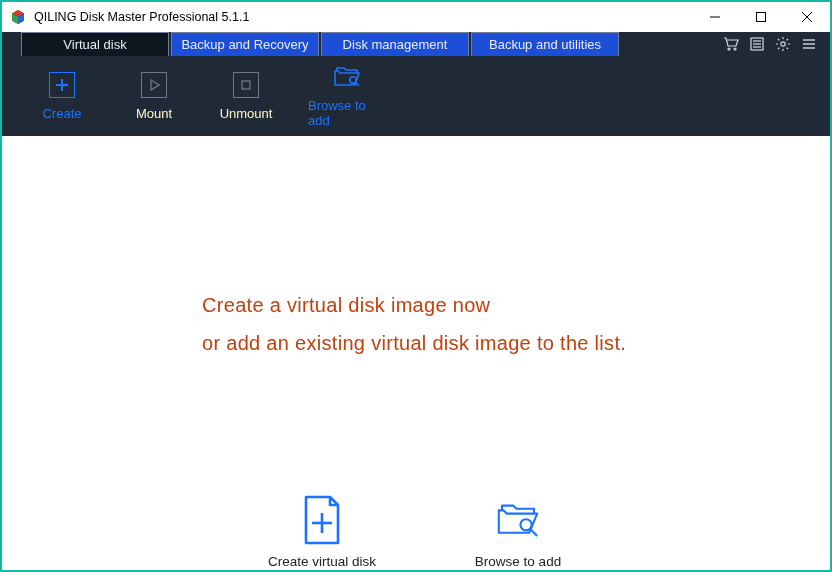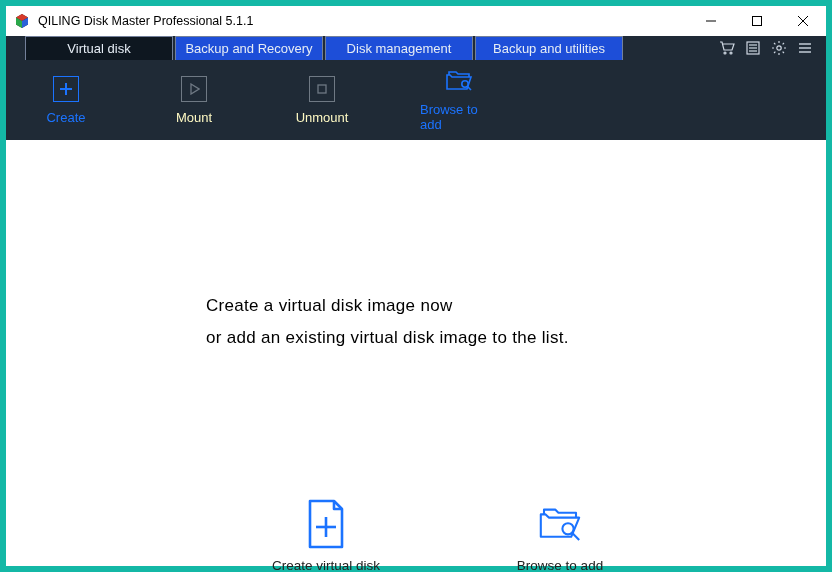--- a/index.html
+++ b/index.html
@@ -1,51 +1,51 @@
 <!DOCTYPE html>
 <html><head>
 <meta charset="utf-8">
 <style>
   * { box-sizing: border-box; margin: 0; padding: 0; }
   html, body { width: 832px; height: 572px; font-family: "Segoe UI", Arial, sans-serif; overflow: hidden; }
-  .window { width: 832px; height: 572px; border: 6px solid #14b8a6; background: #fff; display: flex; flex-direction: column; }
+  .window { width: 832px; height: 572px; border: 2px solid #14b8a6; background: #fff; display: flex; flex-direction: column; }
 
   
   .titlebar { height: 30px; background: #fff; display: flex; align-items: center; padding-left: 8px; }
   .titlebar .appicon { width: 16px; height: 16px; margin-right: 8px; }
   .titlebar .title { font-size: 12.5px; color: #000; flex: 0 0 auto; }
   .titlebar .spacer { flex: 1; }
   .winbtn { width: 46px; height: 30px; display: flex; align-items: center; justify-content: center; }
   .winbtn svg { display: block; }
 
   
   .darkzone { background: #1f2a36; }
   .tabbar { height: 24px; display: flex; align-items: stretch; padding-left: 19px; position: relative; }
   .tab { width: 148px; display: flex; align-items: center; justify-content: center; font-size: 13px; color: #e6edf5; border: 1px solid #73809a; border-bottom: none; background: #1d4ed8; margin-right: 2px; }
   .tab.active { background: #0e1720; }
   .tabbar .spacer { flex: 1; }
   .tabicons { display: flex; align-items: center; gap: 8px; padding-right: 12px; color: #cfd8e3; }
   .tabicons .ticon { width: 18px; height: 18px; display: flex; align-items: center; justify-content: center; }
 
-  .toolbar { height: 80px; display: flex; align-items: center; padding-left: 30px; gap: 68px; }
+  .toolbar { height: 80px; display: flex; align-items: center; padding-left: 30px; gap: 32px; }
   .tool { display: flex; flex-direction: column; align-items: center; width: 60px; }
   .tool .iconbox { width: 26px; height: 26px; border: 1.5px solid #6f7984; display: flex; align-items: center; justify-content: center; }
   .tool .iconbox svg { display: block; }
   .tool .label { margin-top: 8px; font-size: 13px; color: #fef9c3; }
   .tool.active .iconbox { border-color: #1b73ff; }
   .tool.active .label { color: #1b73ff; }
   .tool.browse { width: 80px; }
   .tool.browse .iconbox { border: none; width: 32px; height: 26px; }
   .tool.browse .label { color: #1b73ff; }
 
   
   .content { flex: 1; background: #fff; position: relative; }
   .msg { position: absolute; left: 200px; top: 150px; width: 460px; }
-  .msg p { font-size: 17px; color: #000000; line-height: 1.9; letter-spacing: 0.3px; }
-  .actions { position: absolute; left: 260px; top: 360px; display: flex; gap: 114px; }
+  .msg p { font-size: 20px; color: #c2410c; line-height: 1.9; letter-spacing: 0.3px; }
+  .actions { position: absolute; left: 260px; top: 360px; display: flex; gap: 76px; }
   .action { display: flex; flex-direction: column; align-items: center; width: 120px; }
   .action .bigicon { width: 48px; height: 48px; display: flex; align-items: center; justify-content: center; }
   .action .label { margin-top: 10px; font-size: 13.5px; color: #222; text-align: center; line-height: 1.25; }
 </style>
 </head>
 <body>
 
 <div class="window">
 
   <div class="titlebar">

